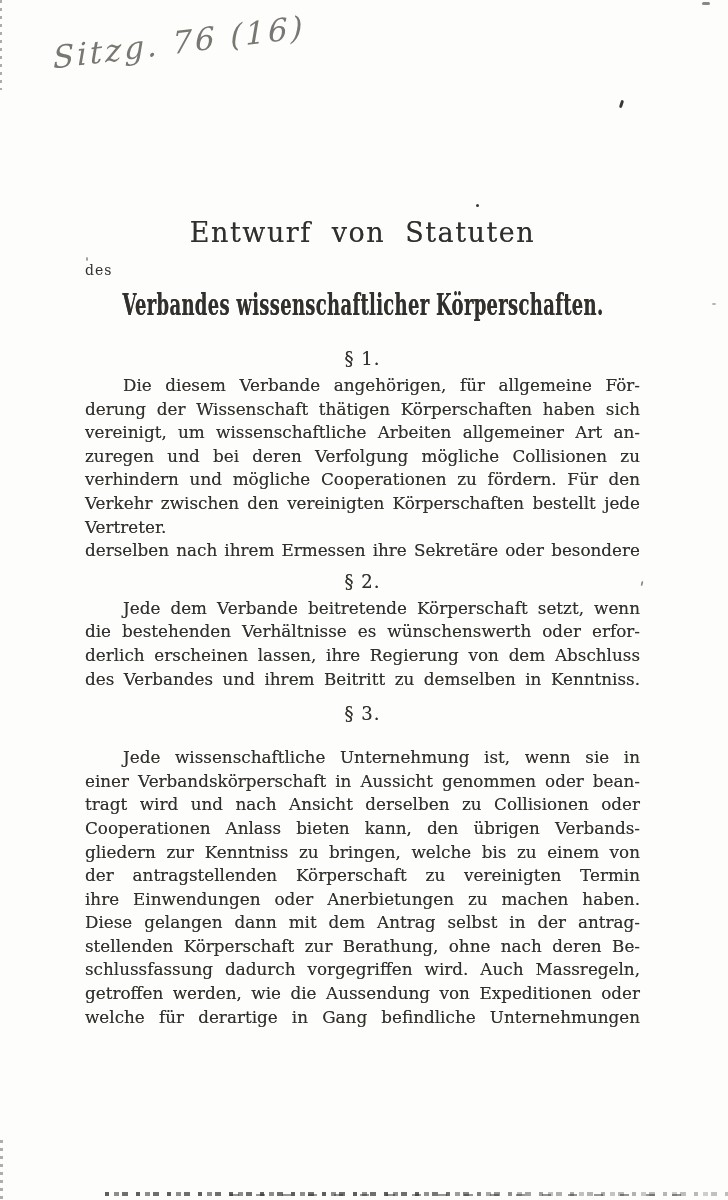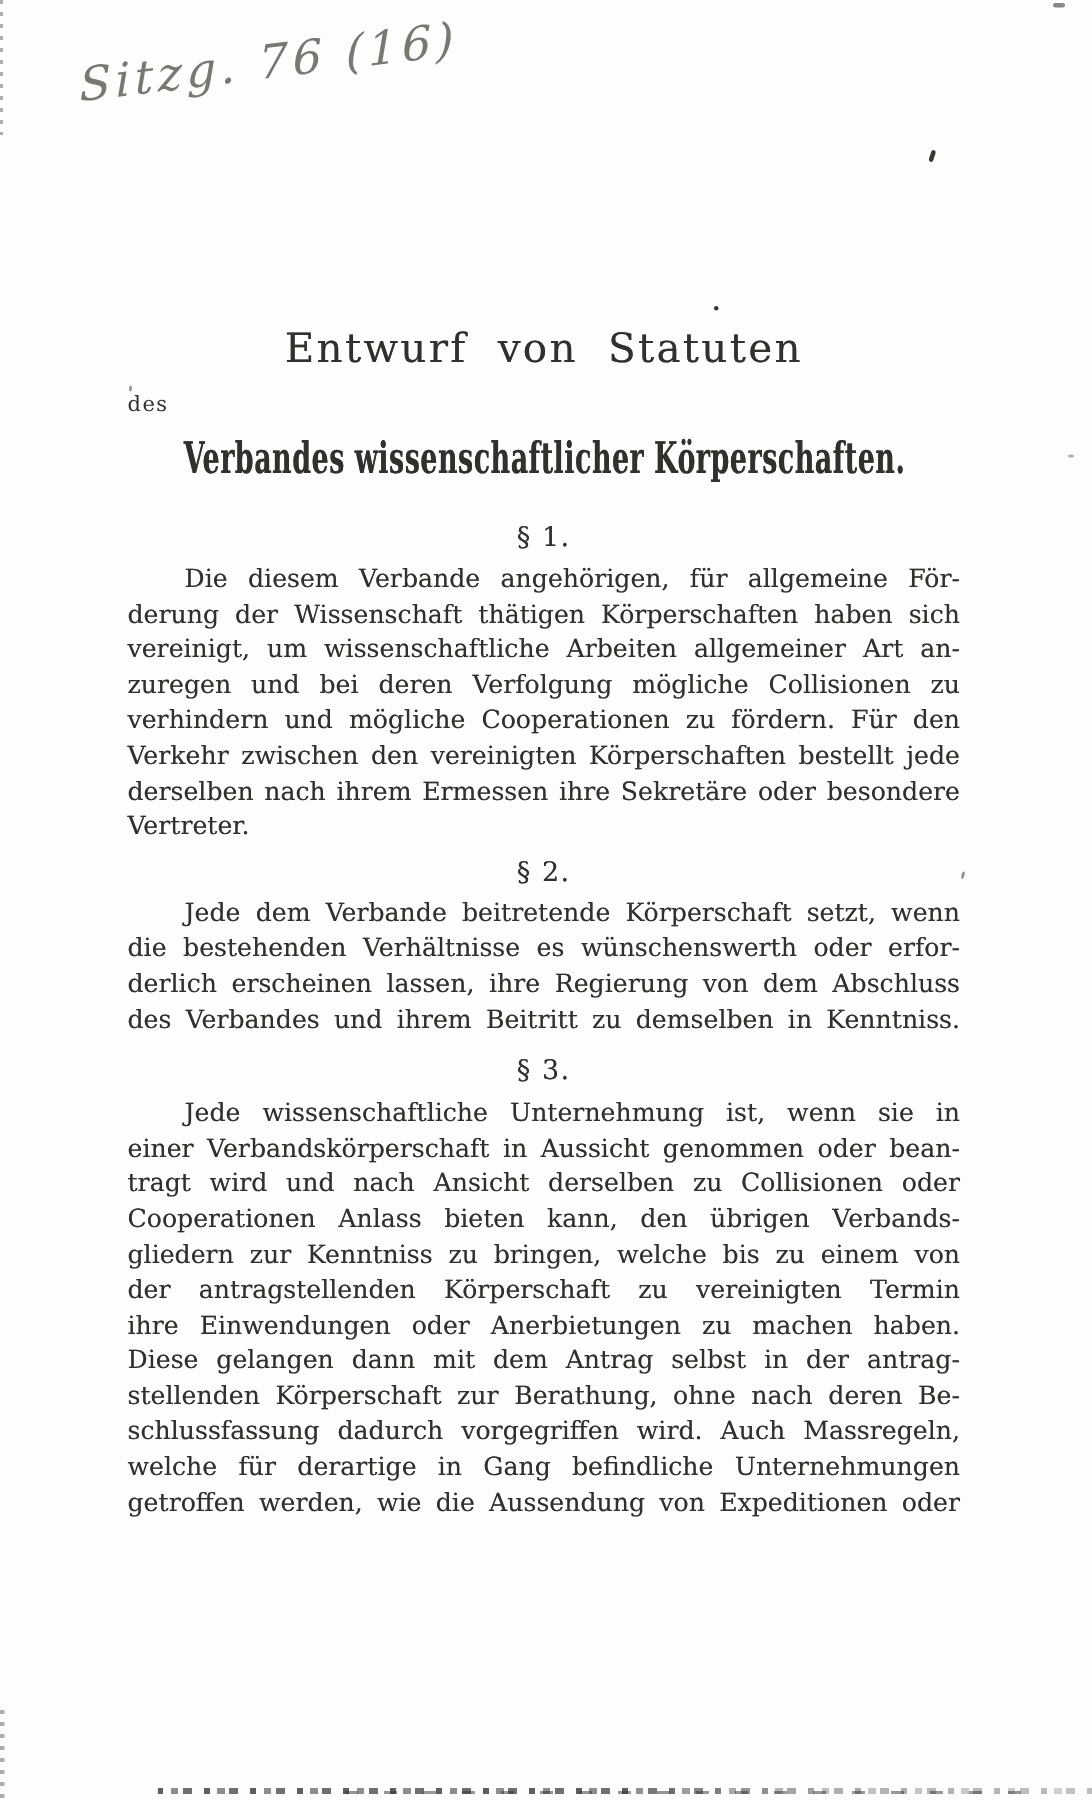--- a/index.html
+++ b/index.html
@@ -72,21 +72,21 @@
     text-align: center;
     font-size: 18px;
     line-height: 22px;
     letter-spacing: 1px;
     text-shadow: 0 0 .3px rgba(45,40,35,.5);
   }
   .head-1 { margin-top: 26px; }
   .head-2 { margin-top: 8px; }
   .head-3 { margin-top: 12px; }
   .para { margin-top: 4px; }
-  .para-3 { margin-top: 5px; }
+  .para-3 { margin-top: 21px; }
   .pline {
     font-size: 16.8px;
     line-height: 23.6px;
     word-spacing: 1px;
     text-align: justify;
     text-align-last: justify;
     text-shadow: 0 0 .35px rgba(45,40,35,.55);
   }
   .pline.first { text-indent: 38px; }
   .pline.last { text-align: left; text-align-last: left; }
@@ -136,22 +136,22 @@
     </div>
 
     <div class="section-head head-1">§ 1.</div>
     <div class="para">
       <div class="pline first">Die diesem Verbande angehörigen, für allgemeine För-</div>
       <div class="pline">derung der Wissenschaft thätigen Körperschaften haben sich</div>
       <div class="pline">vereinigt, um wissenschaftliche Arbeiten allgemeiner Art an-</div>
       <div class="pline">zuregen und bei deren Verfolgung mögliche Collisionen zu</div>
       <div class="pline">verhindern und mögliche Cooperationen zu fördern.  Für den</div>
       <div class="pline">Verkehr zwischen den vereinigten Körperschaften bestellt jede</div>
+      <div class="pline last">Vertreter.</div>
       <div class="pline">derselben nach ihrem Ermessen ihre Sekretäre oder besondere</div>
-      <div class="pline last">Vertreter.</div>
     </div>
 
     <div class="section-head head-2">§ 2.</div>
     <div class="para">
       <div class="pline first">Jede dem Verbande beitretende Körperschaft setzt, wenn</div>
       <div class="pline">die bestehenden Verhältnisse es wünschenswerth oder erfor-</div>
       <div class="pline">derlich erscheinen lassen, ihre Regierung von dem Abschluss</div>
       <div class="pline">des Verbandes und ihrem Beitritt zu demselben in Kenntniss.</div>
     </div>
 
@@ -160,22 +160,22 @@
       <div class="pline first">Jede wissenschaftliche Unternehmung ist, wenn sie in</div>
       <div class="pline">einer Verbandskörperschaft in Aussicht genommen oder bean-</div>
       <div class="pline">tragt wird und nach Ansicht derselben zu Collisionen oder</div>
       <div class="pline">Cooperationen Anlass bieten kann, den übrigen Verbands-</div>
       <div class="pline">gliedern zur Kenntniss zu bringen, welche bis zu einem von</div>
       <div class="pline">der antragstellenden Körperschaft zu vereinigten Termin</div>
       <div class="pline">ihre Einwendungen oder Anerbietungen zu machen haben.</div>
       <div class="pline">Diese gelangen dann mit dem Antrag selbst in der antrag-</div>
       <div class="pline">stellenden Körperschaft zur Berathung, ohne nach deren Be-</div>
       <div class="pline">schlussfassung dadurch vorgegriffen wird.  Auch Massregeln,</div>
+      <div class="pline">getroffen werden, wie die Aussendung von Expeditionen oder</div>
       <div class="pline">welche für derartige in Gang befindliche Unternehmungen</div>
-      <div class="pline">getroffen werden, wie die Aussendung von Expeditionen oder</div>
     </div>
 
   </div>
 
   <div class="artifact" style="left:476px;top:204px;width:3px;height:3px"></div>
   <div class="artifact" style="left:620px;top:100px;width:3px;height:8px;transform:rotate(18deg);border-radius:2px"></div>
   <div class="artifact" style="left:702px;top:2px;width:8px;height:3px;opacity:.6;border-radius:2px"></div>
   <div class="artifact" style="left:86px;top:257px;width:2px;height:4px;opacity:.5"></div>
   <div class="artifact" style="left:641px;top:581px;width:2px;height:5px;opacity:.55;transform:rotate(14deg)"></div>
   <div class="artifact" style="left:712px;top:303px;width:4px;height:2px;opacity:.4"></div>

